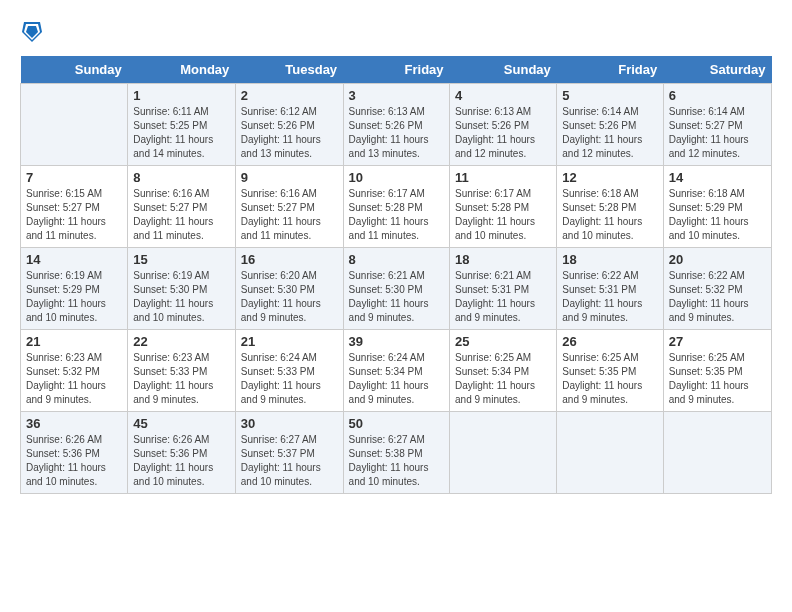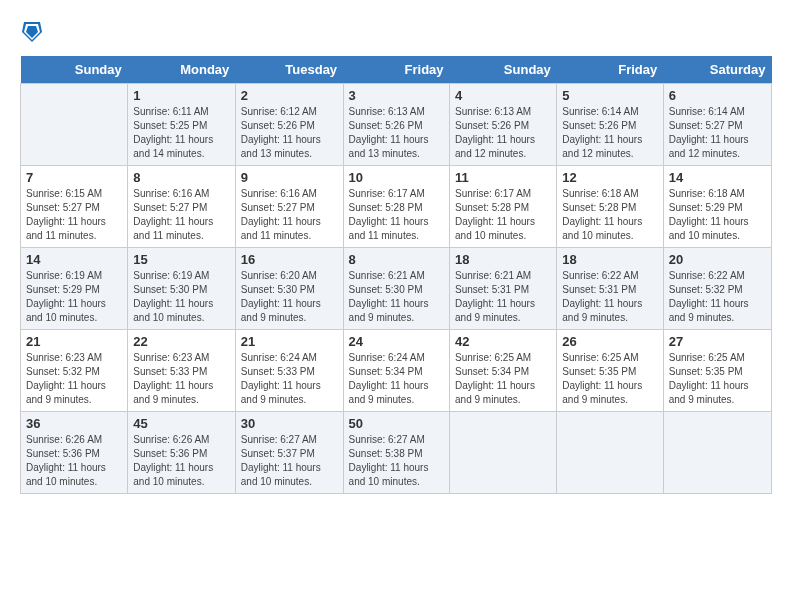--- a/index.html
+++ b/index.html
@@ -222,25 +222,25 @@
         </td>
         <td>
           <span class="day-number">22</span>
           <div class="day-info">Sunrise: 6:23 AM<br>Sunset: 5:33 PM<br>Daylight: 11 hours<br>and 9 minutes.</div>
         </td>
         <td>
           <span class="day-number">21</span>
           <div class="day-info">Sunrise: 6:24 AM<br>Sunset: 5:33 PM<br>Daylight: 11 hours<br>and 9 minutes.</div>
         </td>
         <td>
-          <span class="day-number">24</span>
+          <span class="day-number">39</span>
           <div class="day-info">Sunrise: 6:24 AM<br>Sunset: 5:34 PM<br>Daylight: 11 hours<br>and 9 minutes.</div>
         </td>
         <td>
-          <span class="day-number">42</span>
+          <span class="day-number">25</span>
           <div class="day-info">Sunrise: 6:25 AM<br>Sunset: 5:34 PM<br>Daylight: 11 hours<br>and 9 minutes.</div>
         </td>
         <td>
           <span class="day-number">26</span>
           <div class="day-info">Sunrise: 6:25 AM<br>Sunset: 5:35 PM<br>Daylight: 11 hours<br>and 9 minutes.</div>
         </td>
         <td>
           <span class="day-number">27</span>
           <div class="day-info">Sunrise: 6:25 AM<br>Sunset: 5:35 PM<br>Daylight: 11 hours<br>and 9 minutes.</div>
         </td>

